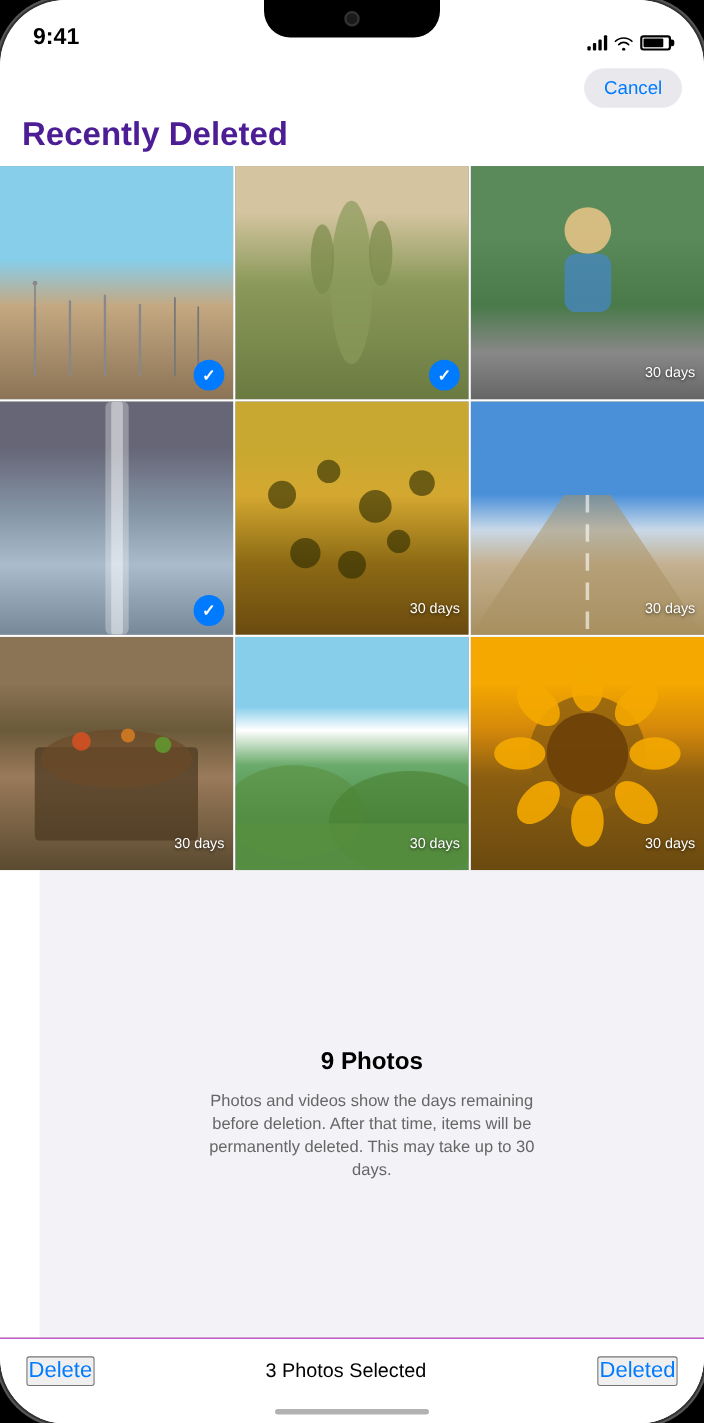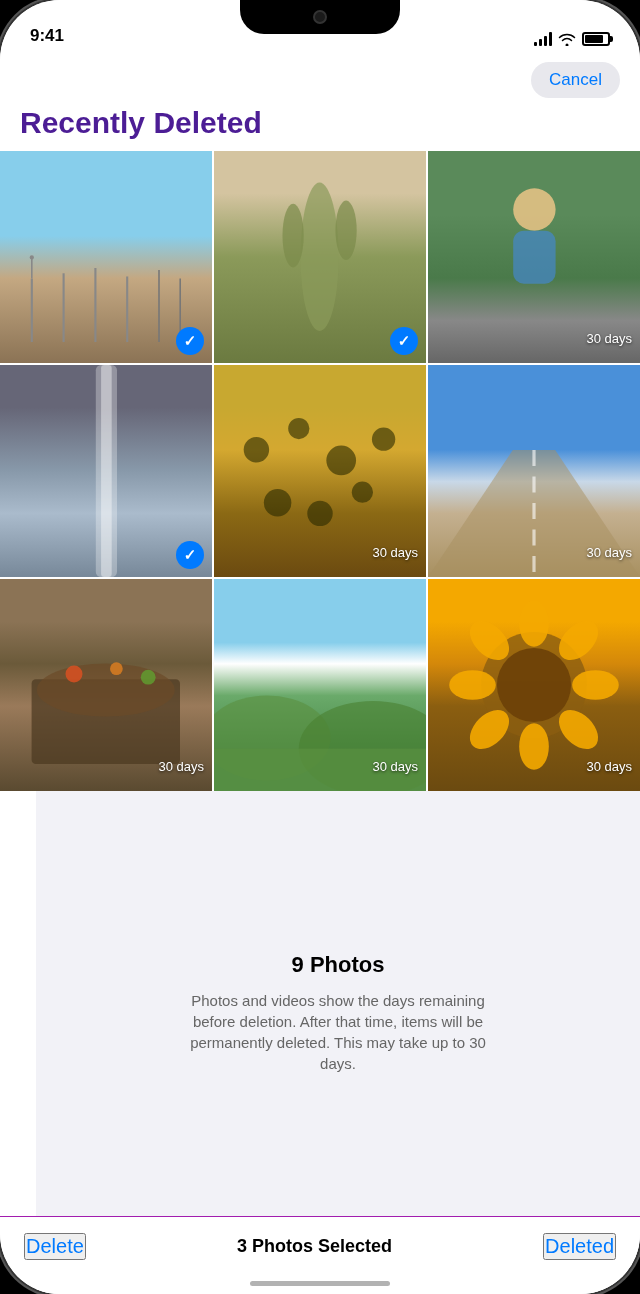--- a/index.html
+++ b/index.html
@@ -37,21 +37,21 @@
       background: #fff;
       display: flex;
       align-items: flex-end;
       justify-content: space-between;
       padding: 0 30px 8px;
       position: relative;
       z-index: 10;
     }
 
     .status-time {
-      font-size: 17px;
+      font-size: 21px;
       font-weight: 600;
       color: #000;
     }
 
     .status-icons {
       display: flex;
       align-items: center;
       gap: 6px;
     }
 
@@ -251,21 +251,21 @@
 
     .bottom-delete {
       font-size: 20px;
       font-weight: 400;
       color: #007aff;
       cursor: pointer;
     }
 
     .bottom-selected {
       font-size: 18px;
-      font-weight: 700;
+      font-weight: 400;
       color: #000;
       text-align: left;
     }
 
     .bottom-recover {
       font-size: 20px;
       font-weight: 400;
       color: #007aff;
       cursor: pointer;
     }

